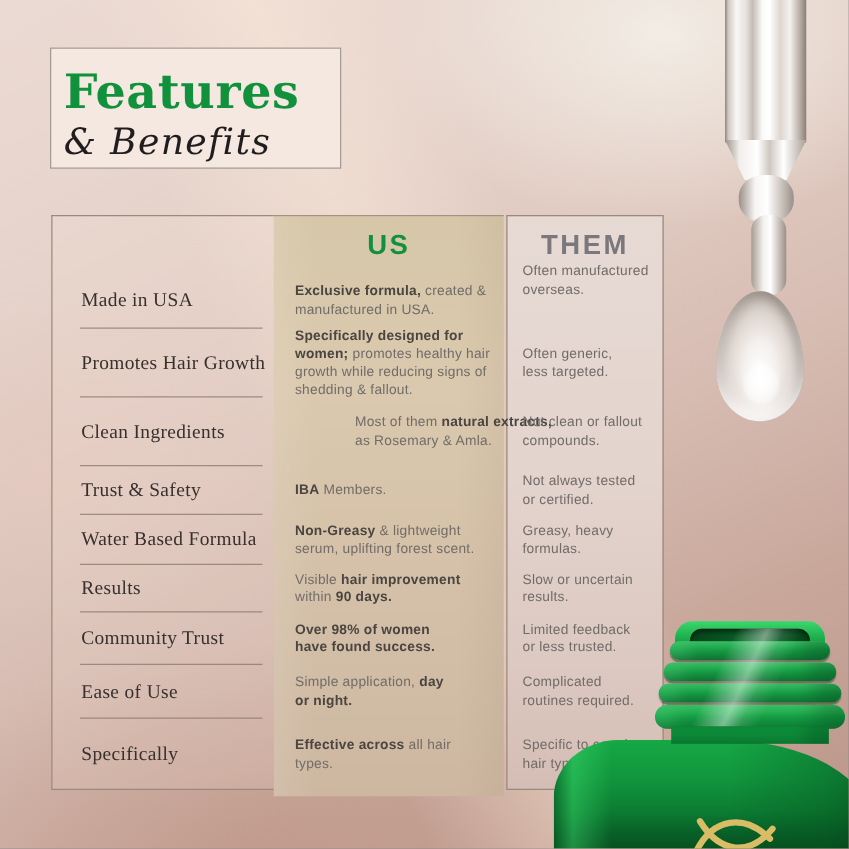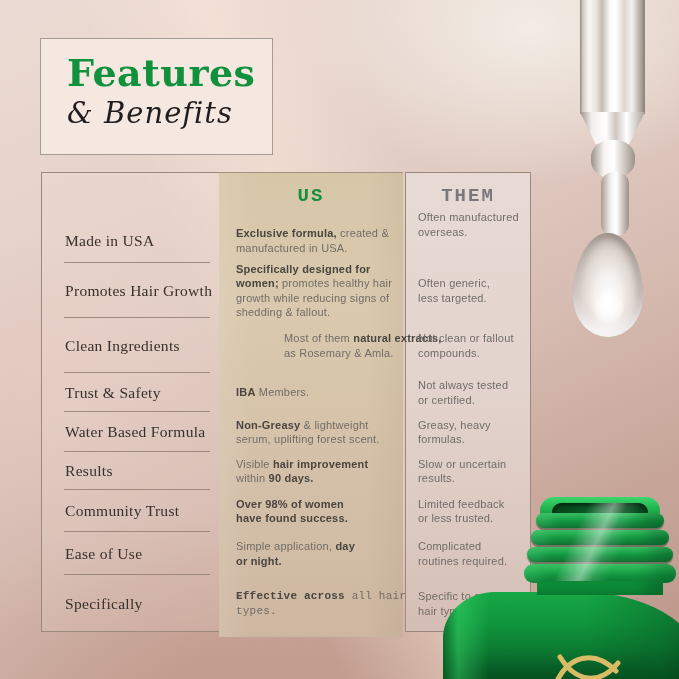--- a/index.html
+++ b/index.html
@@ -7,39 +7,39 @@
     position:relative;width:679px;height:679px;overflow:hidden;
     font-family:"Liberation Sans",sans-serif;
     background:
       radial-gradient(ellipse 55% 38% at 78% 4%, rgba(243,238,230,.95), rgba(243,238,230,0) 60%),
       linear-gradient(68deg, rgba(255,241,229,0) 36%, rgba(253,235,220,.45) 50%, rgba(253,235,220,0) 64%),
       radial-gradient(ellipse 45% 30% at 6% 55%, rgba(230,200,190,.5), rgba(230,200,190,0) 65%),
       radial-gradient(ellipse 60% 35% at 30% 100%, rgba(180,135,118,.35), rgba(180,135,118,0) 70%),
       linear-gradient(155deg,#ebdad3 0%,#e7d5cd 20%,#e0cac1 40%,#d6bbb1 58%,#caa99d 75%,#c09d90 90%,#bb9589 100%);
   }
   
-  .title-box{position:absolute;left:40px;top:38px;width:233px;height:117px;box-sizing:border-box;
-    background:#f4e8e1;border:1px solid #a59b92;padding:12px 0 0 26px;}
+  .title-box{position:absolute;left:40px;top:38px;width:233px;height:97px;box-sizing:border-box;
+    background:#f4e8e1;border:1px solid #a59b92;padding:12px 0 0 10px;}
   .title-features{font-family:"DejaVu Serif",serif;font-weight:700;font-size:38px;line-height:44px;
     color:var(--accent-green,#12913c);letter-spacing:.5px;}
   .title-benefits{font-family:"DejaVu Serif",serif;font-style:italic;font-size:29px;line-height:36px;
     color:#211d1e;letter-spacing:1px;}
   
   .left-panel{position:absolute;left:41px;top:172px;width:178px;height:460px;box-sizing:border-box;
     border:1px solid #9b897d;border-right:none;background:rgba(244,226,218,.18);}
   .us-col{position:absolute;left:219px;top:172px;width:184px;height:465px;box-sizing:border-box;
     border-top:1px solid #a5917e;
     background:
       linear-gradient(90deg, rgba(255,255,255,.10), rgba(0,0,0,0) 18%, rgba(0,0,0,0) 80%, rgba(90,70,50,.06) 100%),
       linear-gradient(180deg,#d7c7a9 0%,#dac9ae 30%,#d4c0a8 65%,#cdb7a1 100%);}
   .them-box{position:absolute;left:405px;top:172px;width:126px;height:460px;box-sizing:border-box;
     border:1px solid #9b897d;
     background:linear-gradient(180deg,#e7dad4 0%,#e3d4cd 45%,#dcc9c1 78%,#d4bdb5 100%);}
   .col-header{position:absolute;top:174px;height:44px;display:flex;align-items:center;justify-content:center;
-    font-weight:700;font-size:19px;letter-spacing:2px;font-family:Liberation Mono, monospace;}
+    font-weight:700;font-size:22px;letter-spacing:2px;}
   .us-header{left:219px;width:184px;color:var(--accent-green,#12913c);}
   .them-header{left:405px;width:126px;color:var(--them-gray,#7b787d);}
   
   #rows-layer{position:absolute;inset:0;}
   .feature-label{position:absolute;left:65px;width:150px;display:flex;align-items:center;
     font-family:"Liberation Serif",serif;font-size:15.5px;letter-spacing:.3px;color:#37302c;white-space:nowrap;}
   .row-separator{position:absolute;left:64px;width:146px;height:1px;background:#8d7b6e;opacity:.8;}
   .us-cell{position:absolute;left:236px;width:175px;display:flex;align-items:center;}
   .them-cell{position:absolute;left:418px;width:112px;display:flex;align-items:center;}
   .cell-text{white-space:pre-line;font-size:11px;line-height:14.5px;letter-spacing:.2px;color:var(--body-text,#716c68);}
@@ -178,21 +178,21 @@
       <div class="row-separator" style="top: 574px;"></div>
       <div class="us-cell" style="top: 532px; height: 43px;">
         <div class="cell-text"><span class="seg-r">Simple application, </span><span class="seg-b">day
 or night.</span></div>
       </div>
       <div class="them-cell" style="top: 532px; height: 43px;">
         <div class="cell-text">Complicated
 routines required.</div>
       </div>
       <div class="feature-label" style="top: 575px; height: 57px;">Specifically</div>
-      <div class="us-cell" style="top: 575px; height: 57px; font-family: Liberation Mono, monospace;">
+      <div class="us-cell" style="top: 575px; height: 57px;">
         <div class="cell-text"><span class="seg-b">Effective across</span><span class="seg-r"> all hair
 types.</span></div>
       </div>
       <div class="them-cell" style="top: 575px; height: 57px;">
         <div class="cell-text">Specific to certain
 hair types.</div>
       </div>
     </div>
 
   <div class="drp drp-tube"></div>

